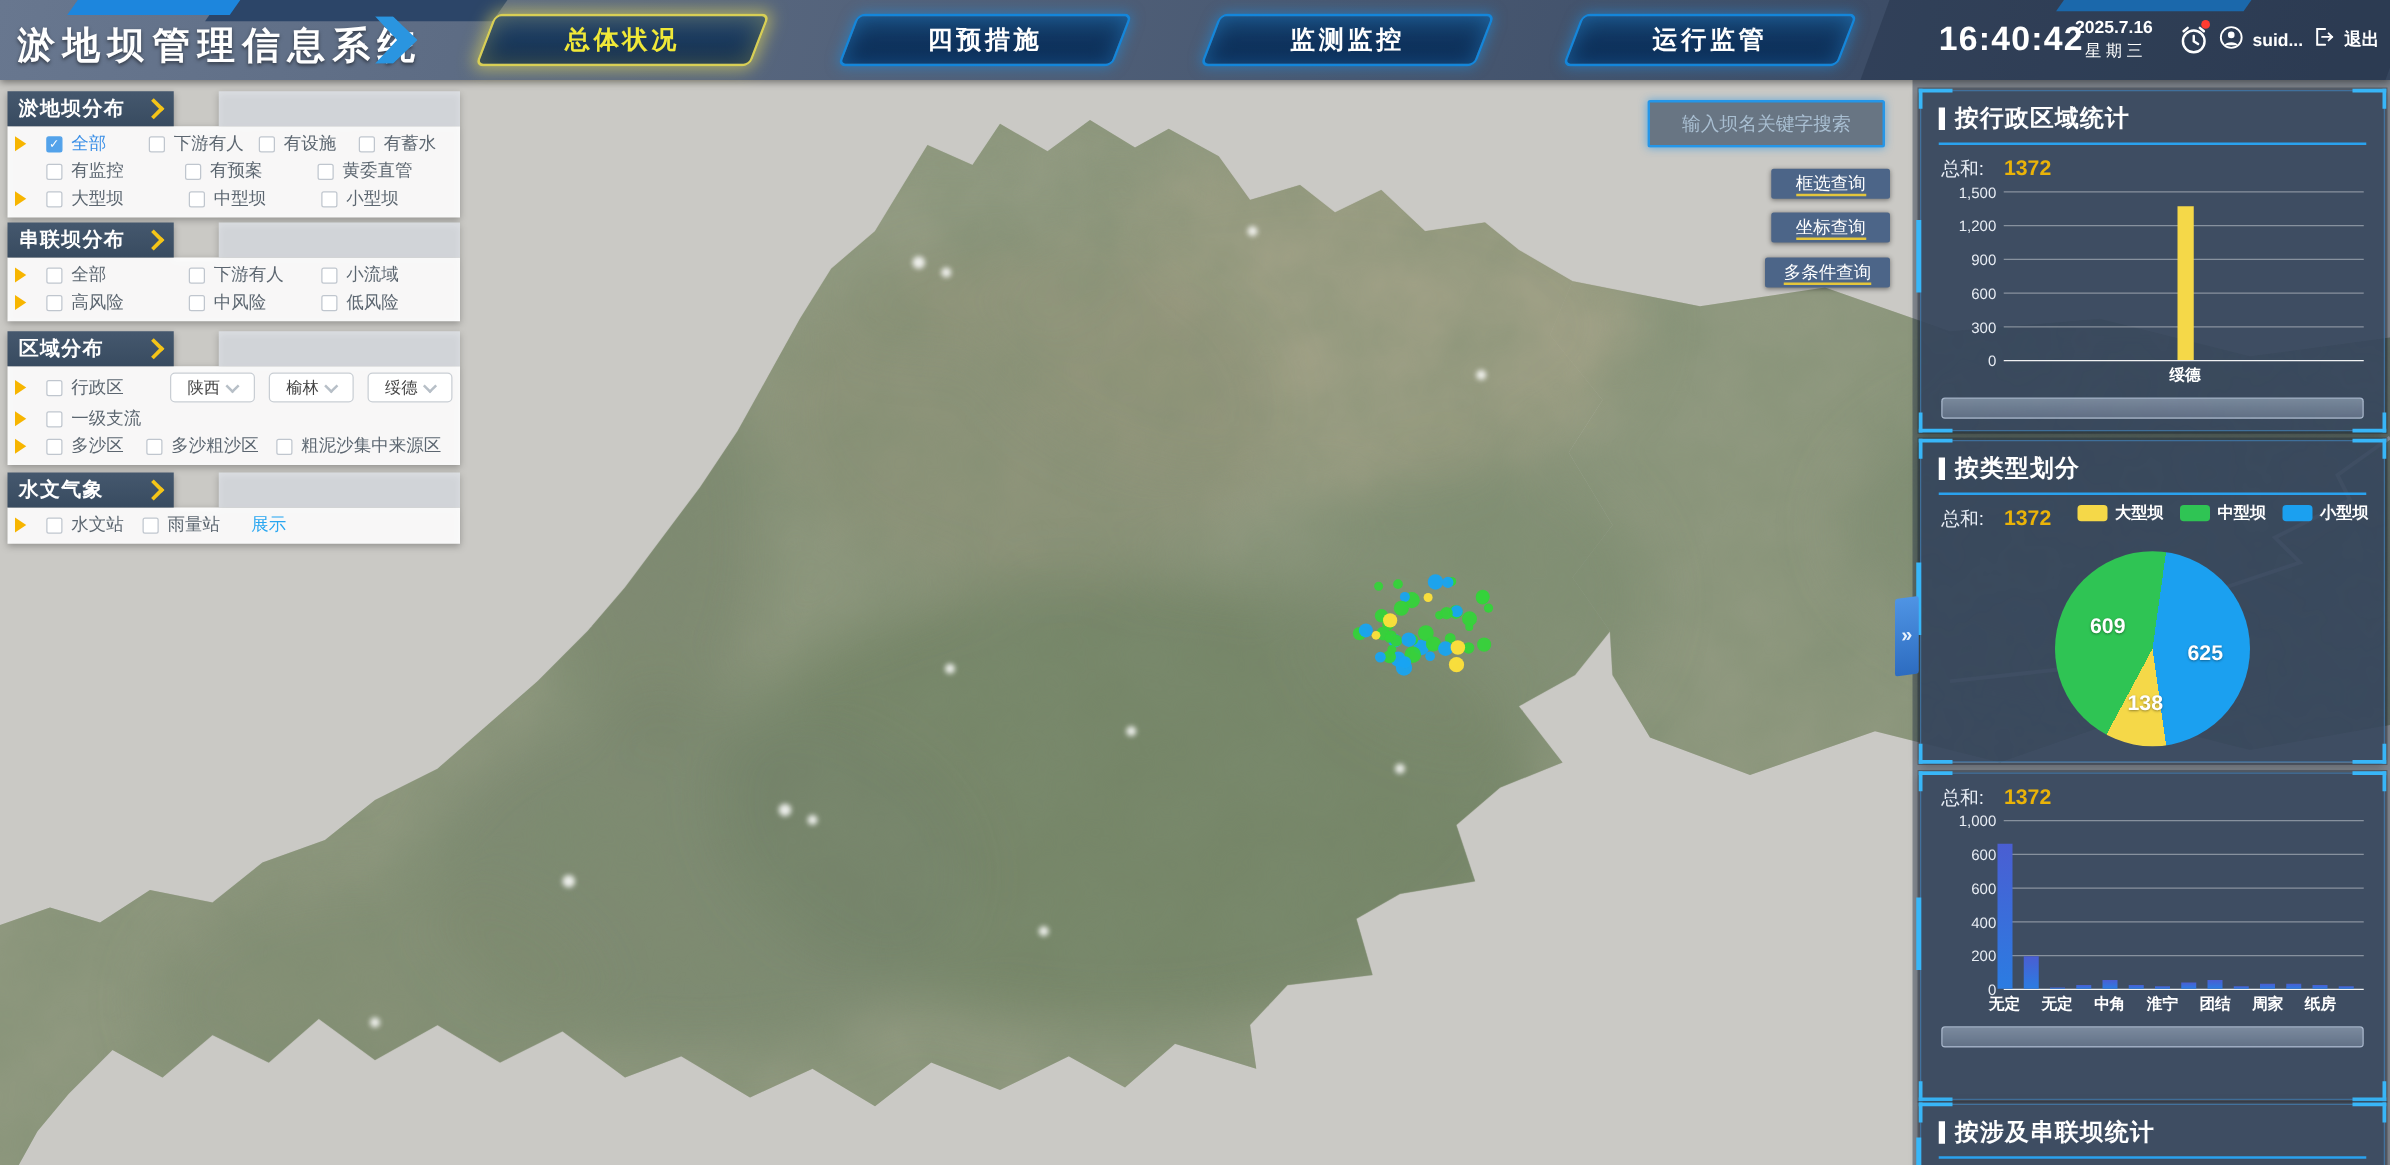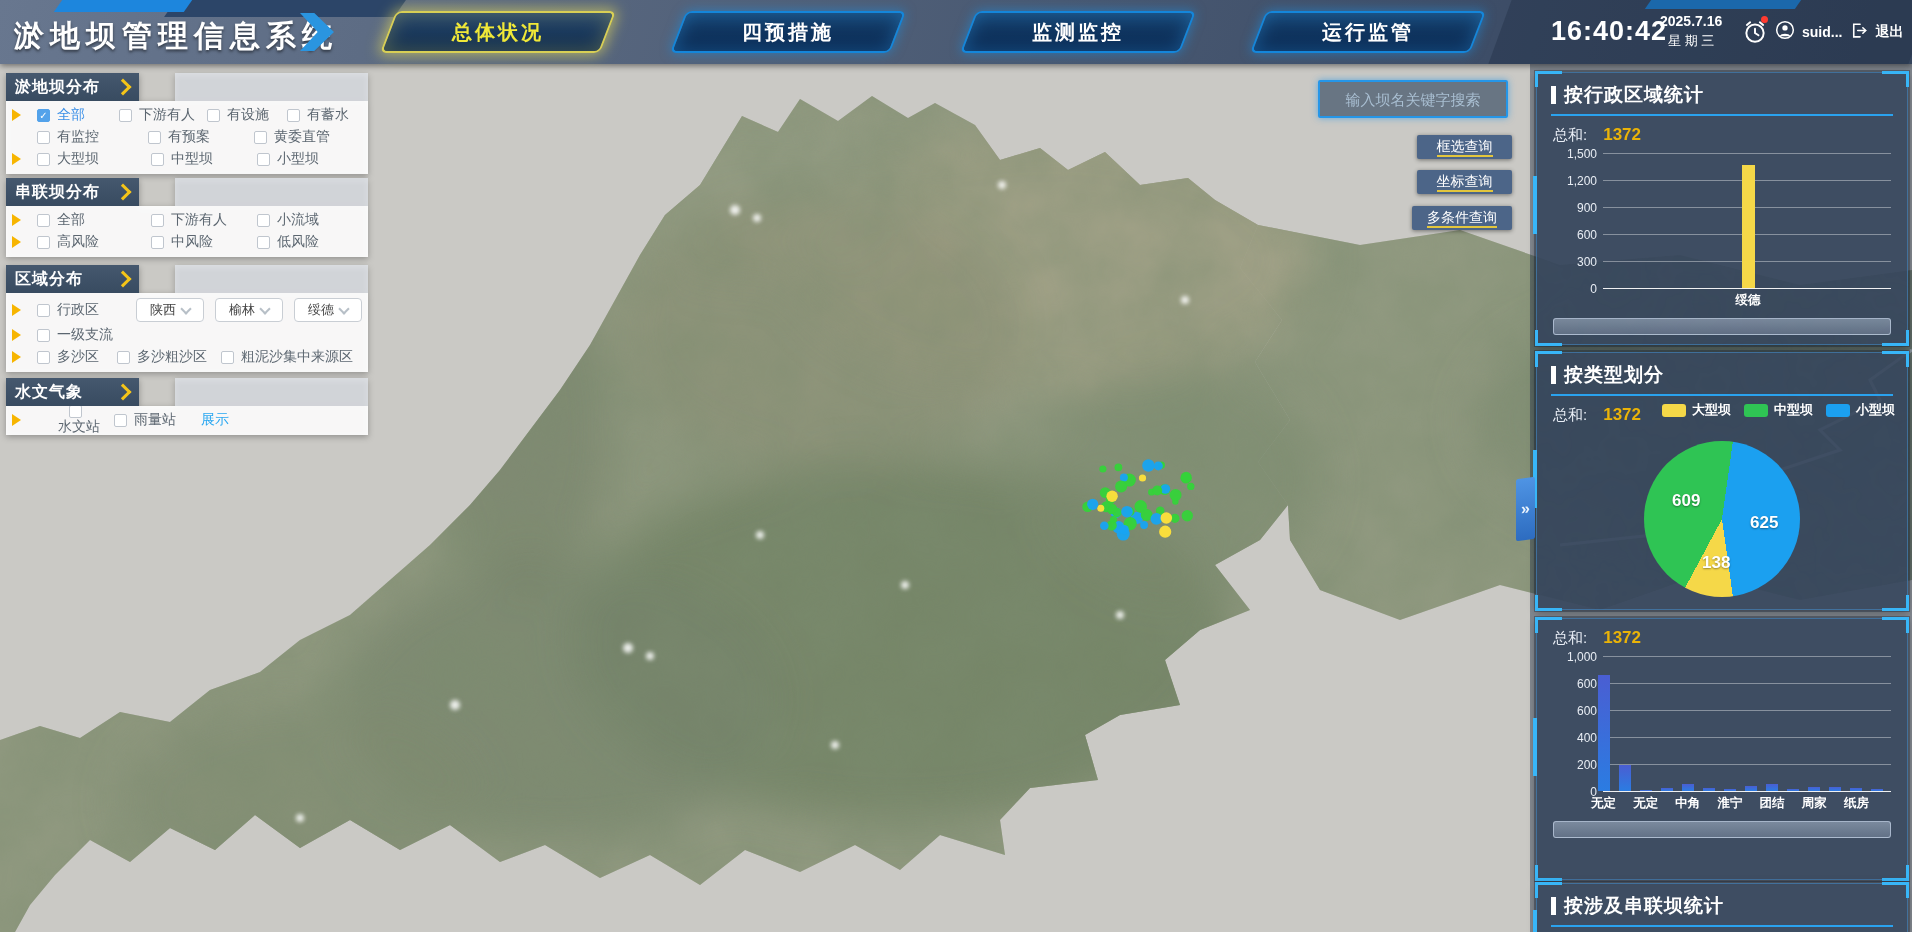--- a/index.html
+++ b/index.html
@@ -429,21 +429,21 @@
         <div class="lp-head">
           <div class="lp-head-dark">
             <span class="lp-head-title">水文气象</span>
             <span class="chev-r"></span>
           </div>
           <div class="lp-head-rest"></div>
         </div>
         <div class="lp-body">
           <div class="lp-row">
             <span class="row-arrow"></span>
-            <span class="lp-item" style="width: 77px; flex-direction: column;">
+            <span class="lp-item" style="width: 77px;">
               <span class="ckbx"></span>
               <span class="ck-label">水文站</span>
             </span>
             <span class="lp-item" style="width: 75px;">
               <span class="ckbx"></span>
               <span class="ck-label">雨量站</span>
             </span>
             <span class="lp-link">展示</span>
           </div>
         </div>

